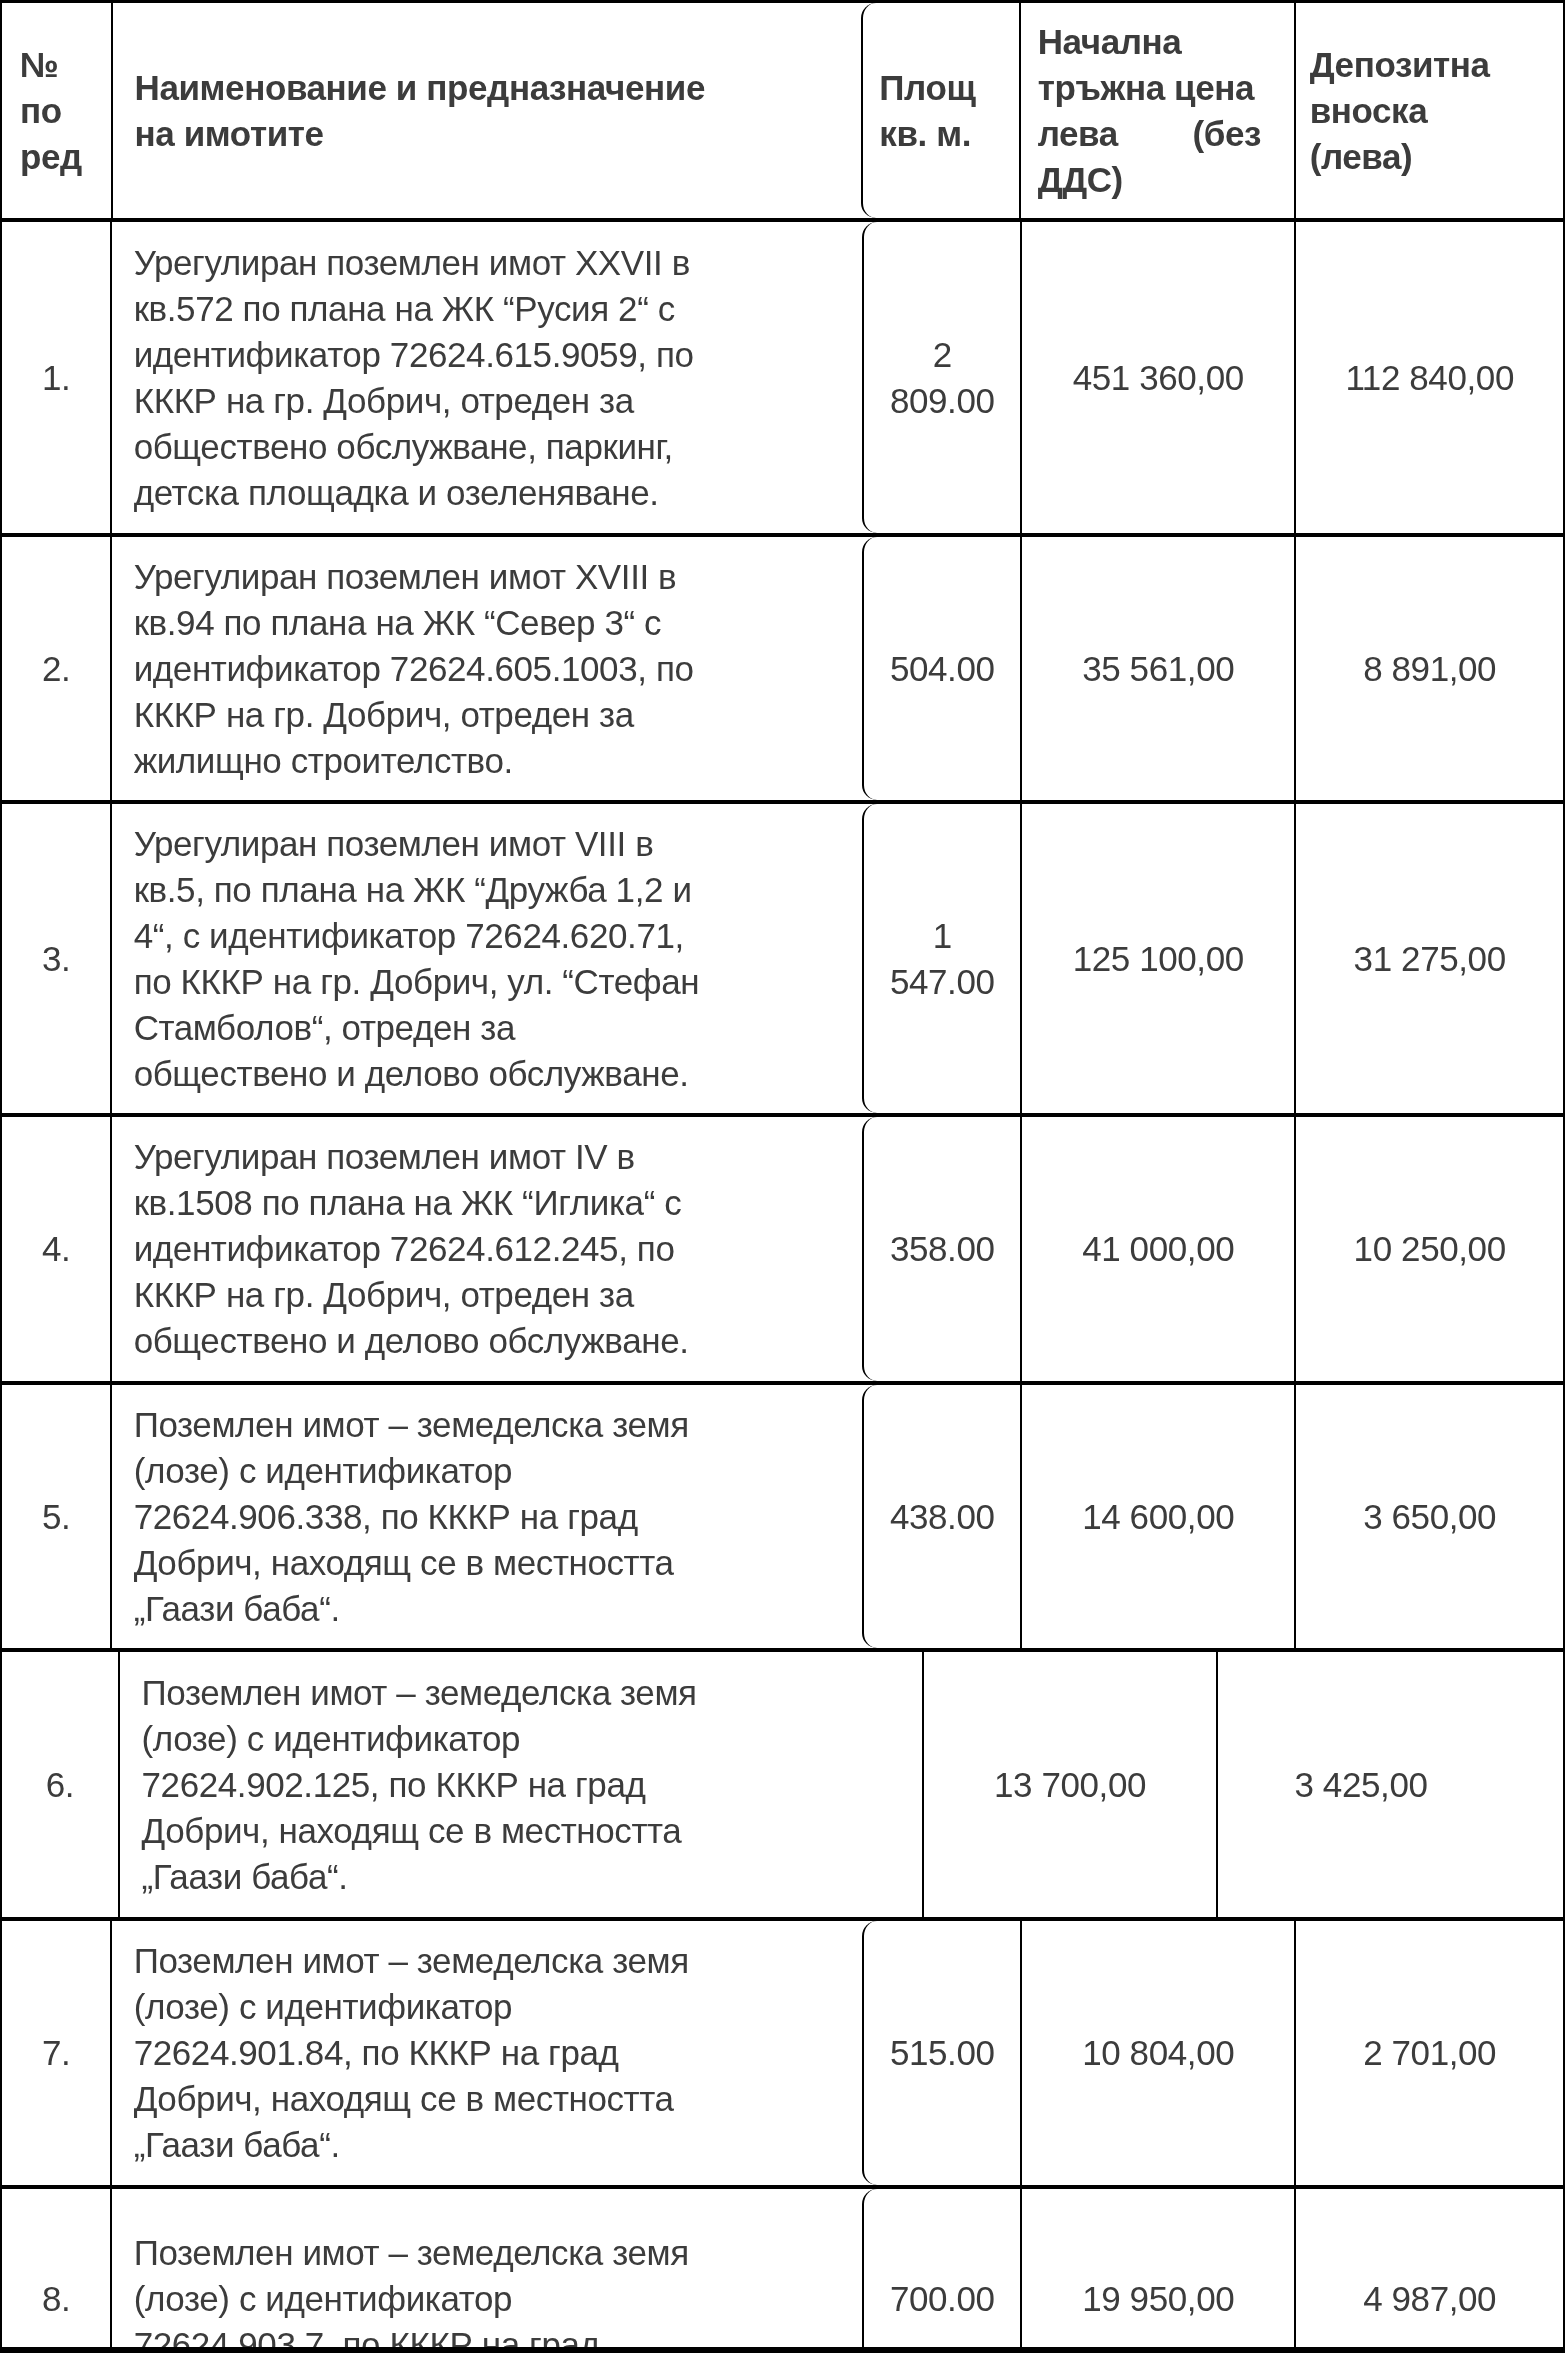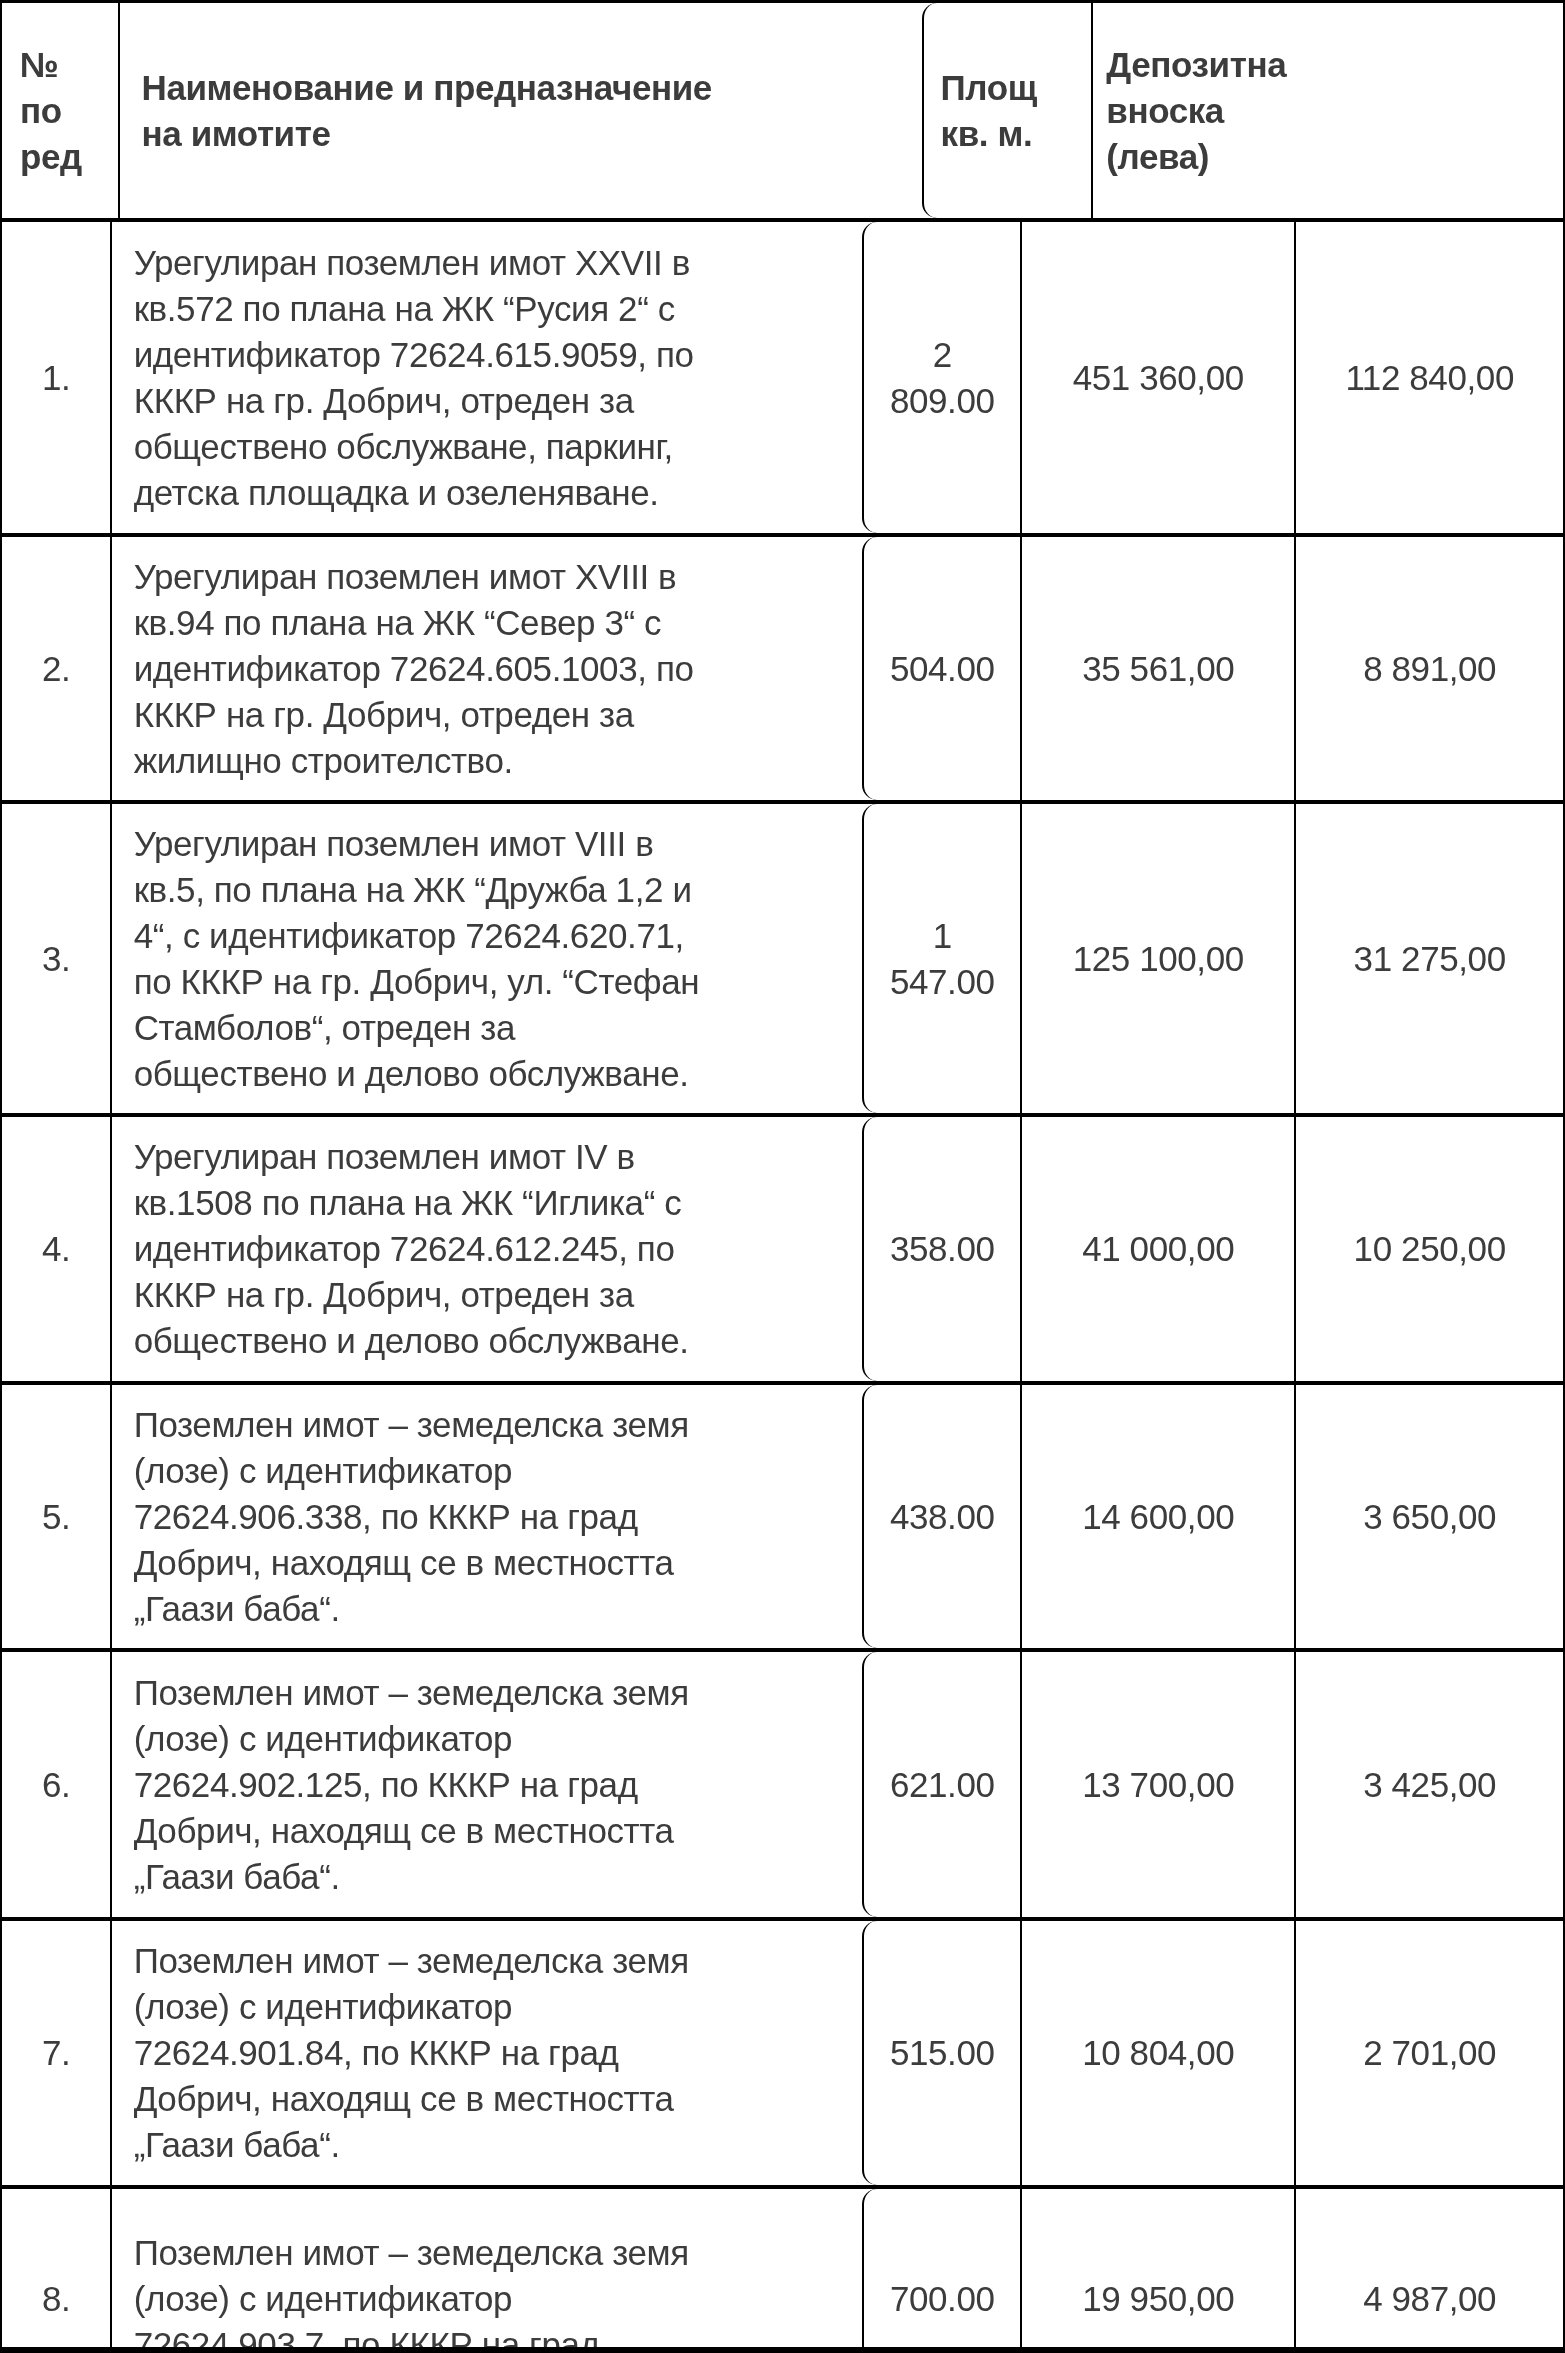--- a/index.html
+++ b/index.html
@@ -76,20 +76,24 @@
   <div class="table">
 
     <div class="row header-row">
       <div class="cell c1">№
 по
 ред</div>
       <div class="cell c2">Наименование и предназначение
 на имотите</div>
       <div class="cell c3">Площ
 кв. м.</div>
+      <div class="cell c4">Начална
+тръжна цена
+лева        (без
+ДДС)</div>
       <div class="cell c5">Депозитна
 вноска
 (лева)</div>
     </div>
 
     <div class="row rowh-1">
       <div class="cell c1">1.</div>
       <div class="cell c2">Урегулиран поземлен имот XXVII в
 кв.572 по плана на ЖК “Русия 2“ с
 идентификатор 72624.615.9059, по
@@ -152,21 +156,20 @@
       <div class="cell c5">3 650,00</div>
     </div>
 
     <div class="row rowh-6">
       <div class="cell c1">6.</div>
       <div class="cell c2">Поземлен имот – земеделска земя
 (лозе) с идентификатор
 72624.902.125, по КККР на град
 Добрич, находящ се в местността
 „Гаази баба“.</div>
-      <div class="cell c3">621.00</div>
       <div class="cell c4">13 700,00</div>
       <div class="cell c5">3 425,00</div>
     </div>
 
     <div class="row rowh-7">
       <div class="cell c1">7.</div>
       <div class="cell c2">Поземлен имот – земеделска земя
 (лозе) с идентификатор
 72624.901.84, по КККР на град
 Добрич, находящ се в местността

